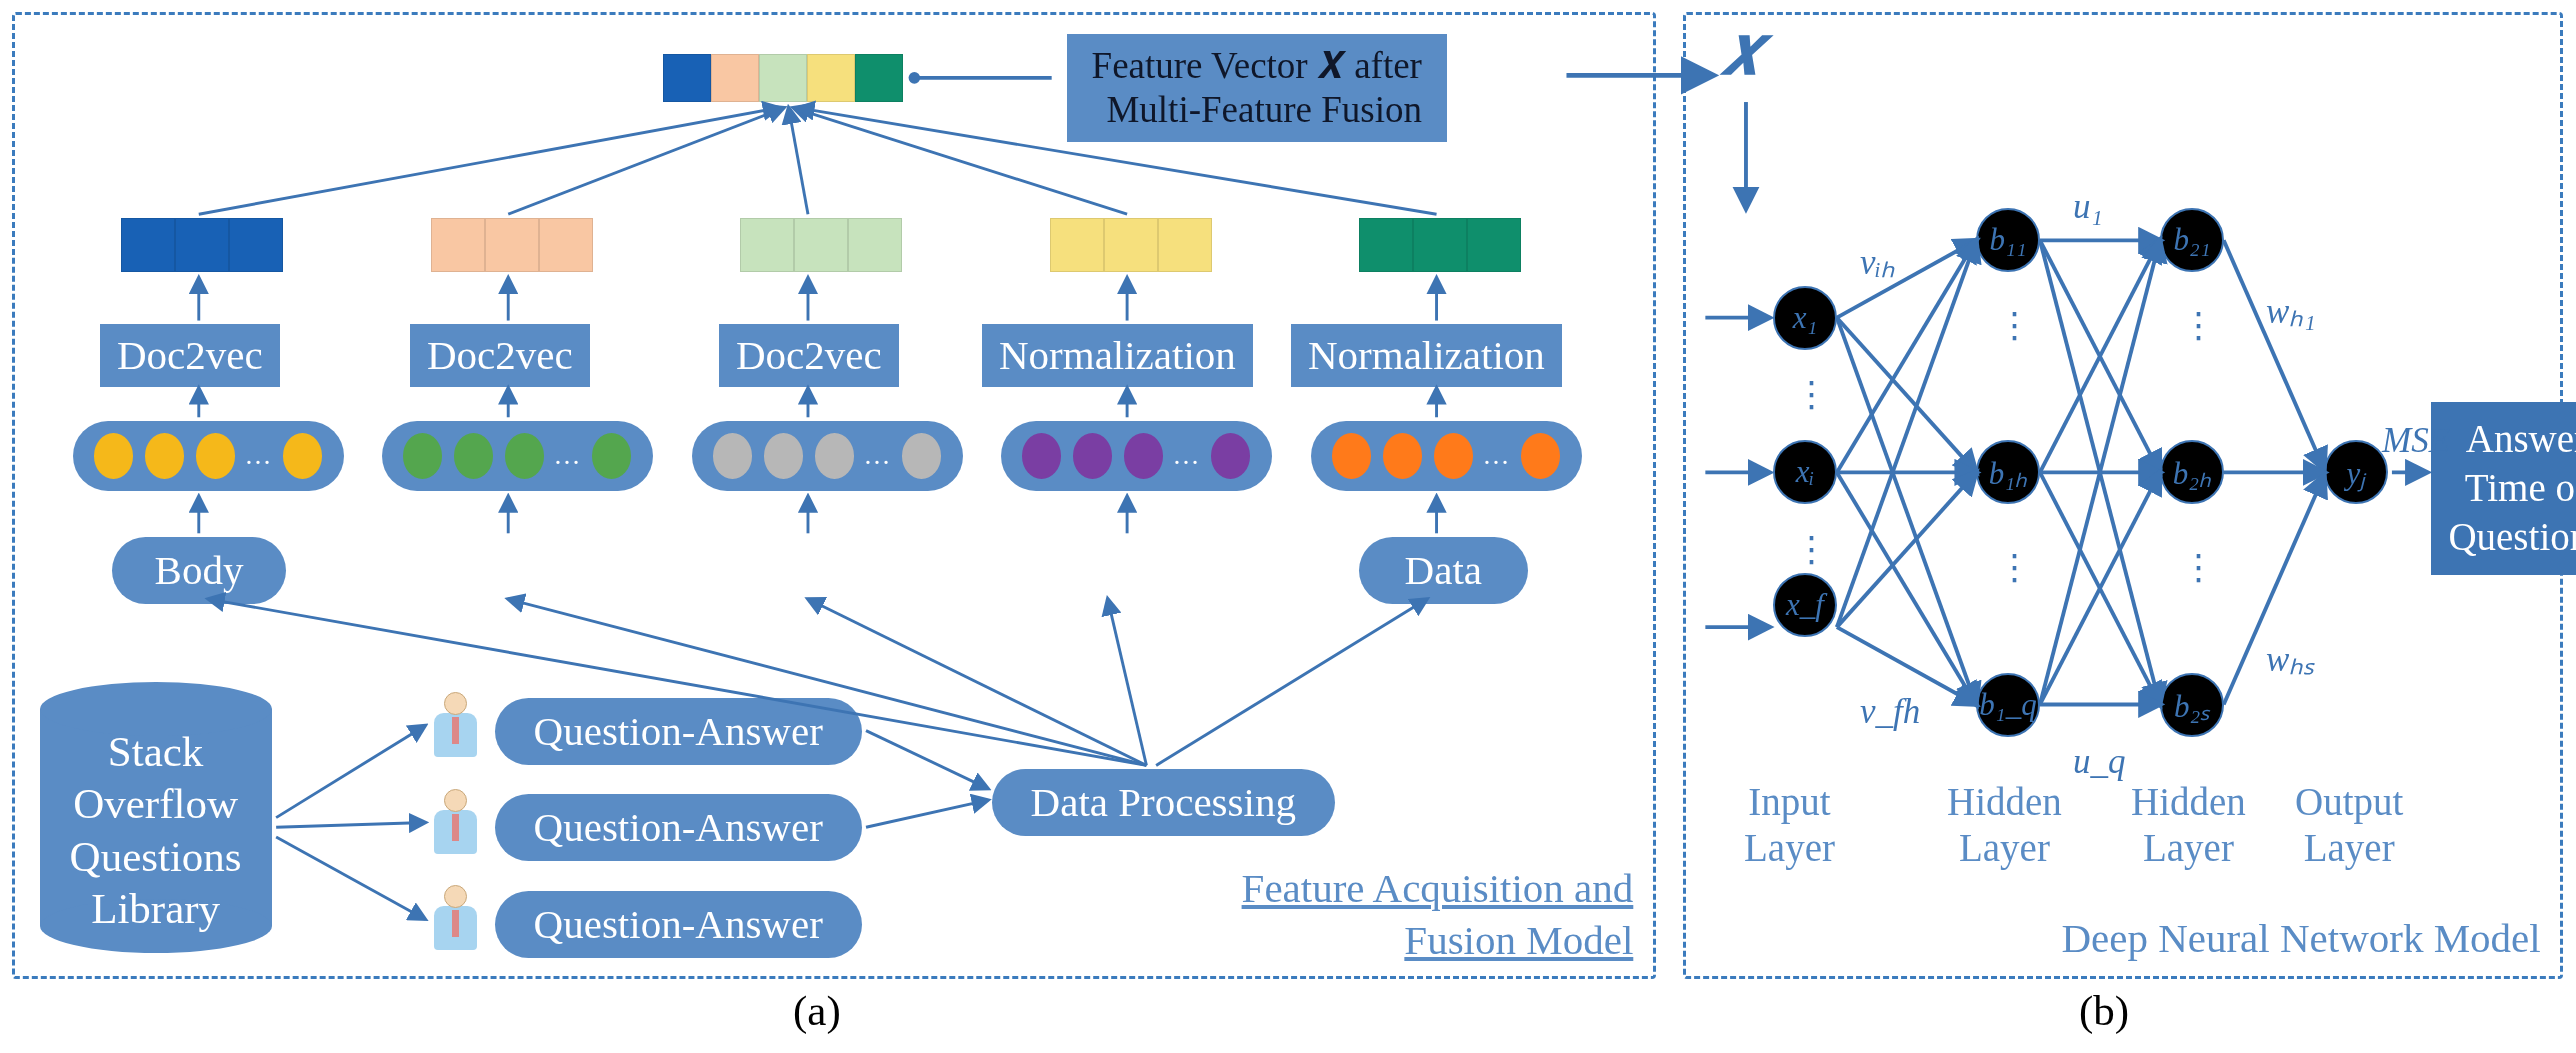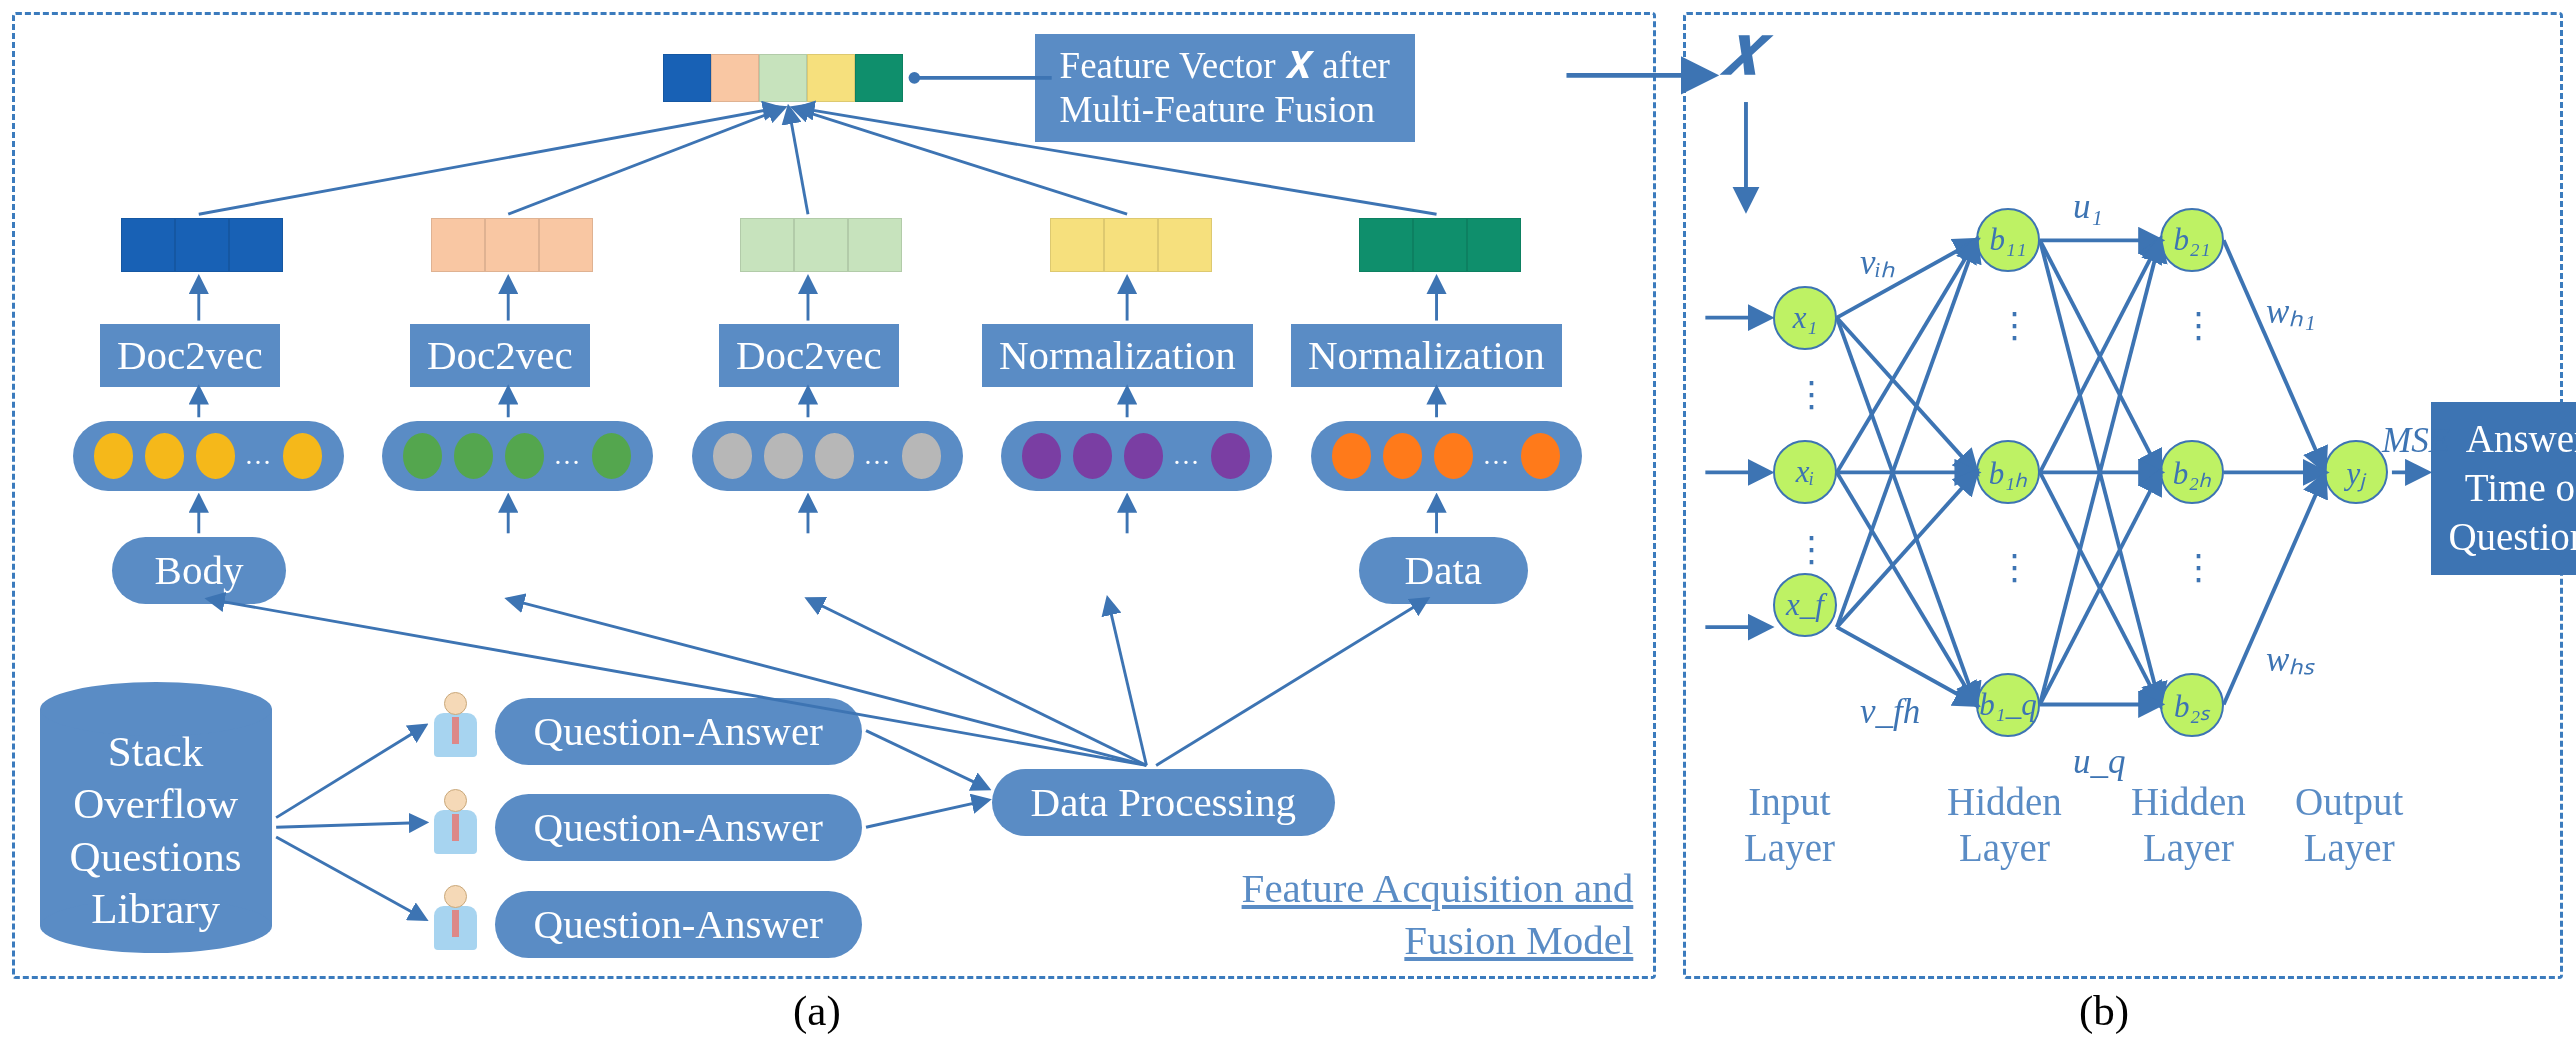--- a/index.html
+++ b/index.html
@@ -84,37 +84,37 @@
     height: 70px;
   }
   .circ { width: 46px; height: 46px; border-radius: 50%; margin: 0 5.8px; }
   .dots { color: #fff; font-size: 27px; margin: 0 3.9px; letter-spacing: 1.9px;}
   .sq-row { position:absolute; display:flex; }
   .sq { width: 54px; height: 54px; border: 1px solid rgba(0,0,0,0.1); }
   .sq-fused { width: 48px; height: 48px; }
 
   .fused-label {
     position: absolute;
-    left: 1020px; top: 19.3px;
-    background: #5a8cc5; color:#ffffff;
+    left: 1052px; top: 19.3px;
+    background: #5a8cc5; color:#0f172a;
     font-size: 37px; padding: 9.7px 25px;
-    text-align: left; line-height: 1.2;
+    text-align: right; line-height: 1.2;
   }
   .X-mark {
     position: absolute; left: 1721px; top: 27px;
     font-size: 52px; font-style: italic; font-weight: bold; color:#3d74b3;
   }
 
   svg.arrows { position:absolute; left:0; top:0; pointer-events:none; }
 
   .nn-node {
     position: absolute;
     width: 64px; height: 64px;
     border-radius: 50%;
-    background: #bef264;
+    background: #000000;
     border: 2.9px solid #3d74b3;
     display:flex; align-items:center; justify-content:center;
     font-style: italic; font-size: 31px; color:#3d74b3;
   }
   .nn-vdots {
     position:absolute; font-size:35px; color:#3d74b3; line-height:0.6;
   }
   .nn-label {
     position:absolute; color:#5a8cc5; font-size:39px; text-align:center; line-height:1.2;
   }
@@ -283,20 +283,21 @@
       <line x1="1150" y1="206" x2="805" y2="96"></line>
       <line x1="1470" y1="206" x2="810" y2="96"></line>
     </g>
 
     <line x1="930" y1="65" x2="1072" y2="65" stroke="#3d74b3" stroke-width="4"></line>
     <circle cx="930" cy="65" r="6" fill="#3d74b3"></circle>
   </svg>
 </div>
 
 <div class="panel panel-b">
+  <div class="panel-title panel-title-b">Deep Neural Network Model</div>
 
   <div class="nn-node" style="left:87px; top:271px">x₁</div>
   <div class="nn-vdots" style="left:108px; top:369px">⋮</div>
   <div class="nn-node" style="left:87px; top:425px">xᵢ</div>
   <div class="nn-vdots" style="left:108px; top:524px">⋮</div>
   <div class="nn-node" style="left:87px; top:558px">x_f</div>
 
   <div class="nn-node" style="left:290px; top:193px">b₁₁</div>
   <div class="nn-vdots" style="left:311px; top:300px">⋮</div>
   <div class="nn-node" style="left:290px; top:425px">b₁ₕ</div>

